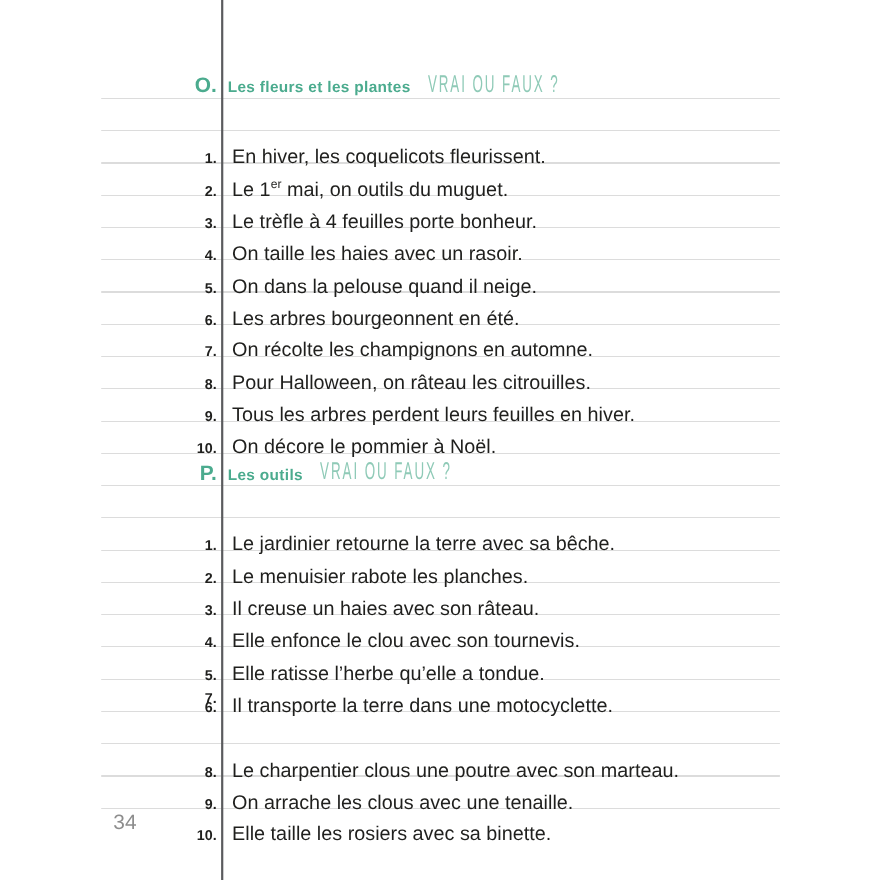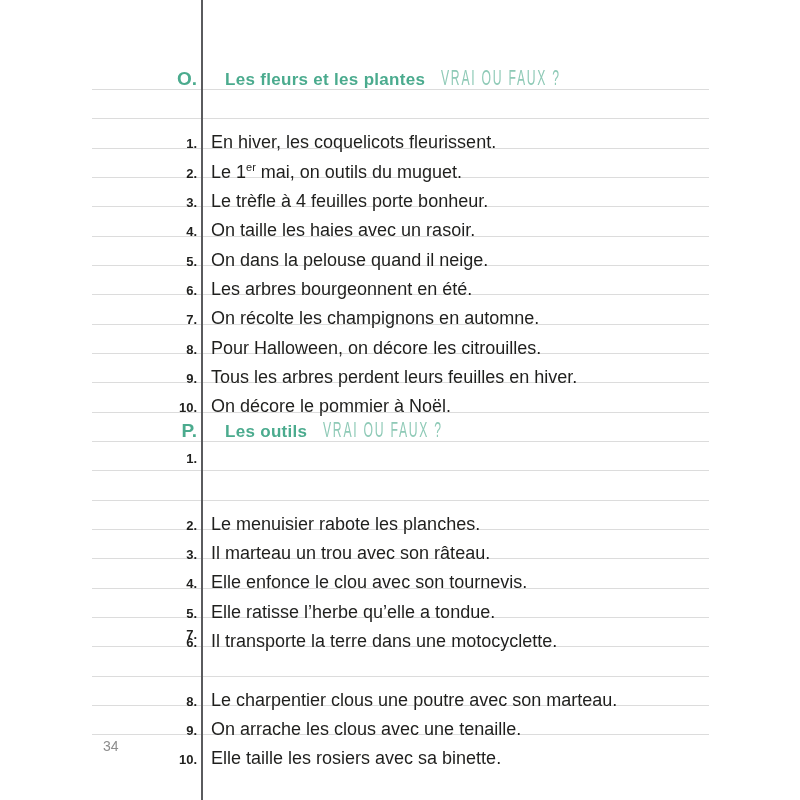--- a/index.html
+++ b/index.html
@@ -75,42 +75,42 @@
   .item-text sup {
     font-size: 11px;
     line-height: 0;
   }
   .section-letter {
     font-weight: bold;
     font-size: 19px;
     color: var(--accent);
   }
   .section-title {
-    margin-left: 25px;
+    margin-left: 7px;
     font-weight: bold;
-    font-size: 17px;
+    font-size: 14px;
     color: var(--accent);
     letter-spacing: 0.3px;
     white-space: nowrap;
   }
   .vrai-faux {
     display: inline-block;
     margin-left: 16px;
     font-size: 21px;
     color: var(--accent_light);
     letter-spacing: 3px;
     transform: scaleX(0.58) scaleY(1.05);
     transform-origin: left bottom;
     white-space: nowrap;
   }
   .page-number {
     position: absolute;
     left: 103px;
     top: 738px;
-    font-size: 14px;
+    font-size: 19px;
     color: var(--muted);
   }
 </style>
 </head>
 <body>
 
 <div class="page">
   <div class="ruled-lines"></div>
   <div class="margin-line"></div>
 
@@ -145,49 +145,50 @@
     <div class="row">
       <span class="col-num item-num">6.</span>
       <span class="item-text">Les arbres bourgeonnent en été.</span>
     </div>
     <div class="row">
       <span class="col-num item-num">7.</span>
       <span class="item-text">On récolte les champignons en automne.</span>
     </div>
     <div class="row">
       <span class="col-num item-num">8.</span>
-      <span class="item-text">Pour Halloween, on décore les citrouilles.</span>
+      <span class="item-text">Pour Halloween, on râteau les citrouilles.</span>
     </div>
     <div class="row">
       <span class="col-num item-num">9.</span>
       <span class="item-text">Tous les arbres perdent leurs feuilles en hiver.</span>
     </div>
     <div class="row">
       <span class="col-num item-num">10.</span>
       <span class="item-text">On décore le pommier à Noël.</span>
     </div>
 
     <div class="row"></div>
 
     <div class="row">
       <span class="col-num section-letter">P.</span>
       <span class="section-title">Les outils</span>
       <span class="vrai-faux">VRAI OU FAUX ?</span>
     </div>
 
     <div class="row">
       <span class="col-num item-num">1.</span>
+      <span class="item-text">Le jardinier retourne la terre avec sa bêche.</span>
     </div>
     <div class="row">
       <span class="col-num item-num">2.</span>
       <span class="item-text">Le menuisier rabote les planches.</span>
     </div>
     <div class="row">
       <span class="col-num item-num">3.</span>
-      <span class="item-text">Il marteau un trou avec son râteau.</span>
+      <span class="item-text">Il creuse un haies avec son râteau.</span>
     </div>
     <div class="row">
       <span class="col-num item-num">4.</span>
       <span class="item-text">Elle enfonce le clou avec son tournevis.</span>
     </div>
     <div class="row">
       <span class="col-num item-num">5.</span>
       <span class="item-text">Elle ratisse l’herbe qu’elle a tondue.</span>
     </div>
     <div class="row">

